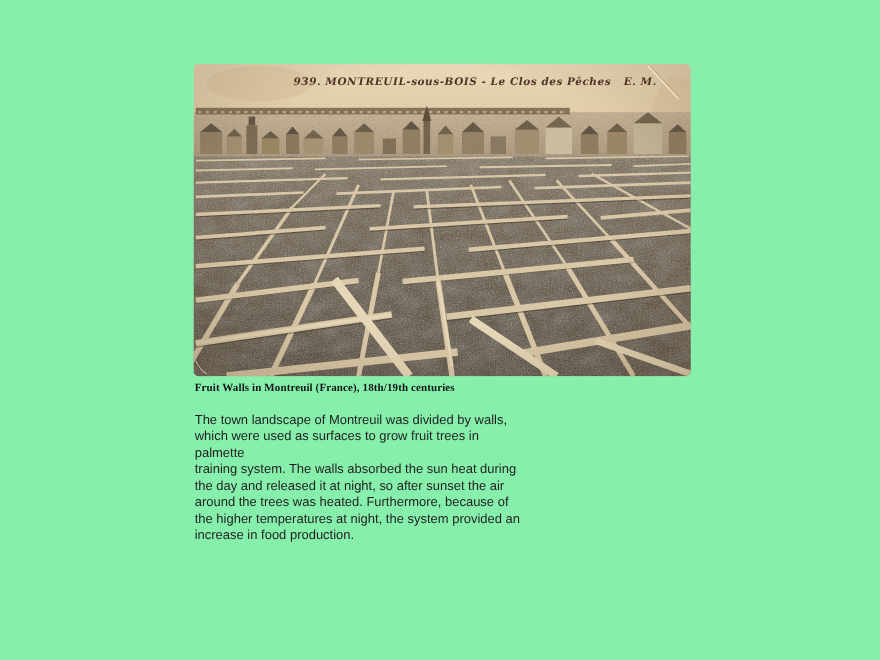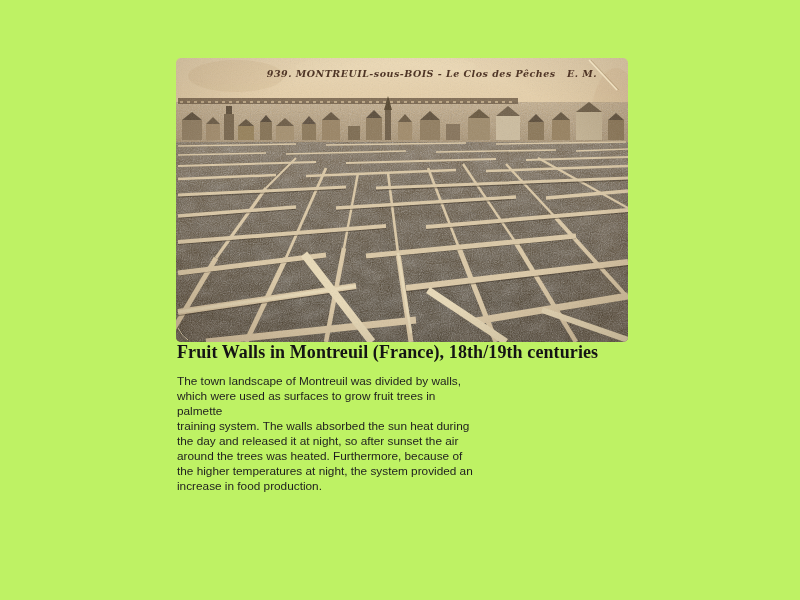--- a/index.html
+++ b/index.html
@@ -8,21 +8,21 @@
     background: #ffffff;
     width: 800px;
     height: 600px;
     overflow: hidden;
     font-family: "Liberation Serif", serif;
   }
   .page {
     position: relative;
     width: 800px;
     height: 600px;
-    background: #bef264;
+    background: #86efac;
   }
   .postcard {
     position: absolute;
     left: 176px;
     top: 58px;
     width: 452px;
     height: 284px;
   }
   .postcard svg { display: block; }
   .cap-text {
@@ -34,21 +34,21 @@
     fill: #4f3526;
     white-space: pre;
   }
   .article-title {
     position: absolute;
     left: 177px;
     top: 345px;
     margin: 0;
     font-family: "Liberation Serif", serif;
     font-weight: bold;
-    font-size: 18px;
+    font-size: 10px;
     line-height: 15px;
     color: #141414;
     letter-spacing: 0.1px;
   }
   .article-body {
     position: absolute;
     left: 177px;
     top: 374px;
     margin: 0;
     width: 300px;

